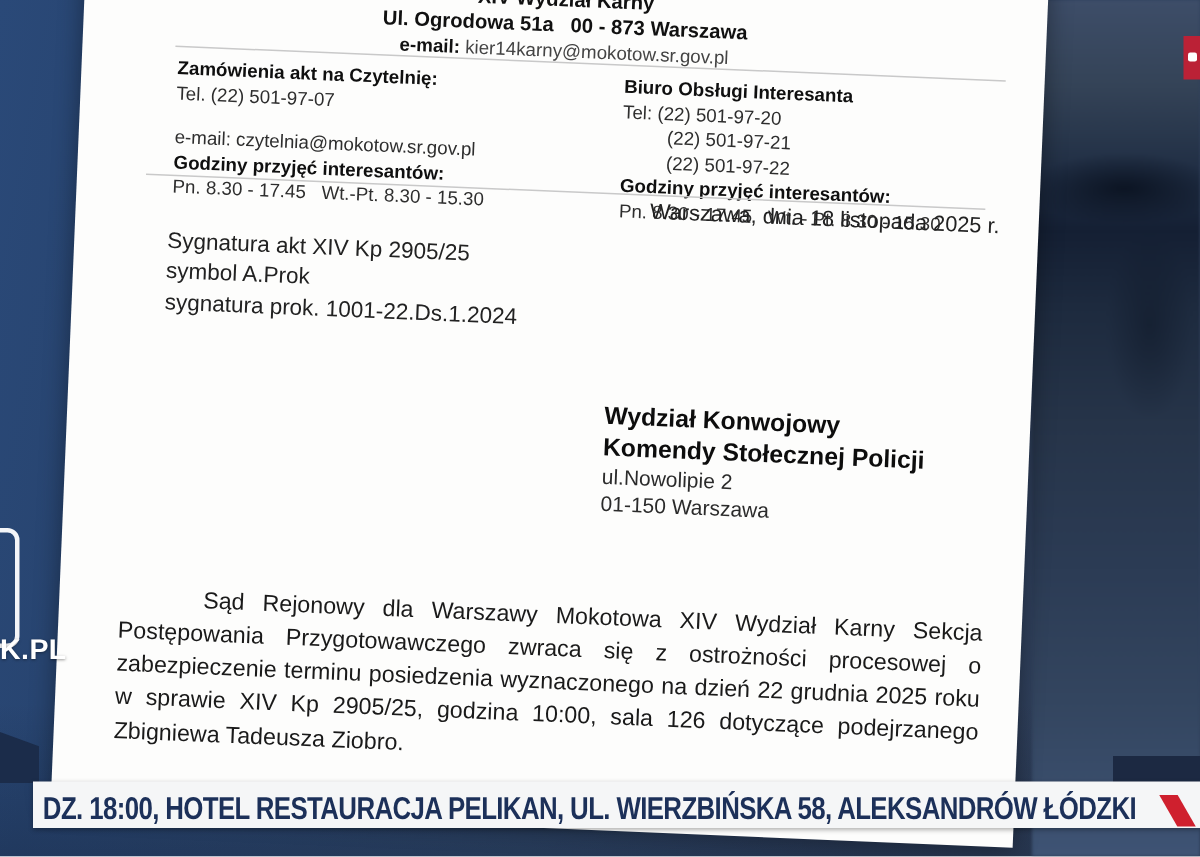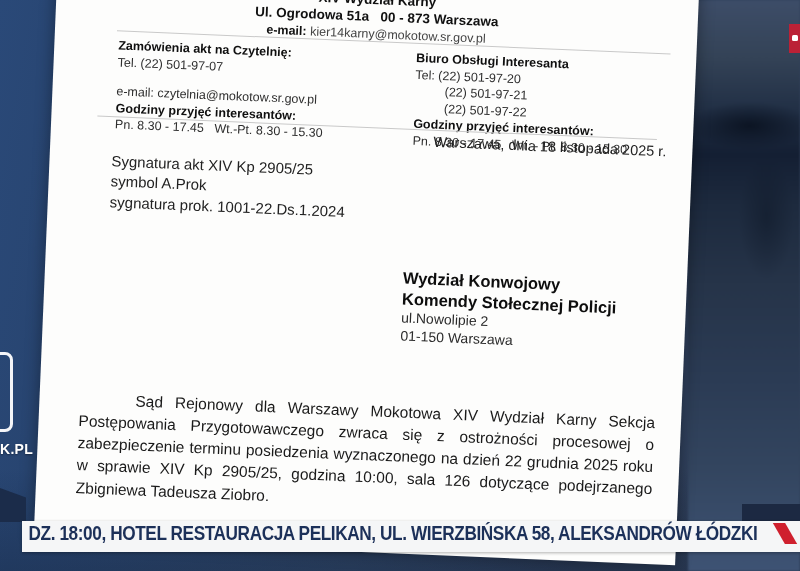--- a/index.html
+++ b/index.html
@@ -53,37 +53,36 @@
     font-size:15.5px; line-height:1.43; color:#1a1a1a;
     text-align:justify; text-indent:56px;
   }
   
   .wm-shape{
     position:absolute; left:-17px; top:352px; width:24px; height:74px; z-index:3;
     border:3px solid rgba(255,255,255,.95); border-radius:8px;
   }
   .wm-text{
     position:absolute; left:0px; top:423px; z-index:3;
-    color:#fff; font-weight:bold; font-size:14px; letter-spacing:.3px;
+    color:#fff; font-weight:bold; font-size:19px; letter-spacing:.3px;
     text-shadow:0 1px 2px rgba(0,0,0,.4);
-    margin-top:18px;
   }
   
   .live-badge{position:absolute; left:789px; top:24px; width:20px; height:29px; background:#bb2136; z-index:2;}
   .live-badge .dot{position:absolute; left:3px; top:11px; width:6px; height:6px; background:#fff; border-radius:1.5px;}
   
   .ticker-leftshape{
     position:absolute; left:0; top:488px; width:26px; height:34px; z-index:4;
     background:#1b2c4a;
     clip-path:polygon(0 0, 100% 28%, 100% 100%, 0 100%);
   }
   .ticker-topright{position:absolute; right:0; top:504px; width:58px; height:18px; background:#1c2942; z-index:4;}
   .ticker-bar{
     position:absolute; left:22px; top:521px; right:0; height:31px; z-index:5;
-    background:#f5f6f7; display:flex; align-items:flex-start; overflow:hidden;
+    background:#f5f6f7; display:flex; align-items:flex-end; overflow:hidden;
     box-shadow:0 1px 3px rgba(0,0,0,.3);
   }
   .ticker-inner{
     display:flex; align-items:center; white-space:nowrap;
     transform:scaleX(.82); transform-origin:left center;
     padding-left:8px;
   }
   .ticker-text,.ticker-next{
     font-weight:bold; font-size:21px; letter-spacing:-0.5px; color:#1c3059;
   }

